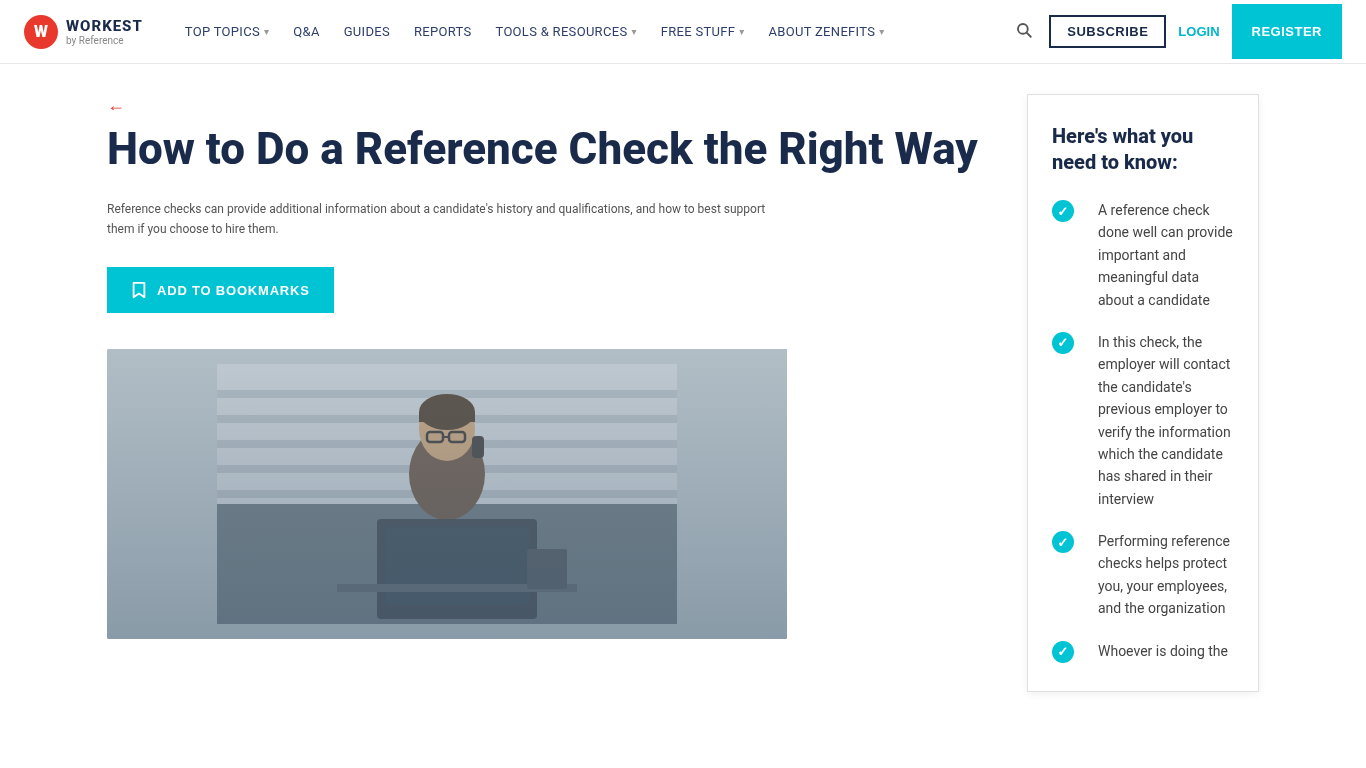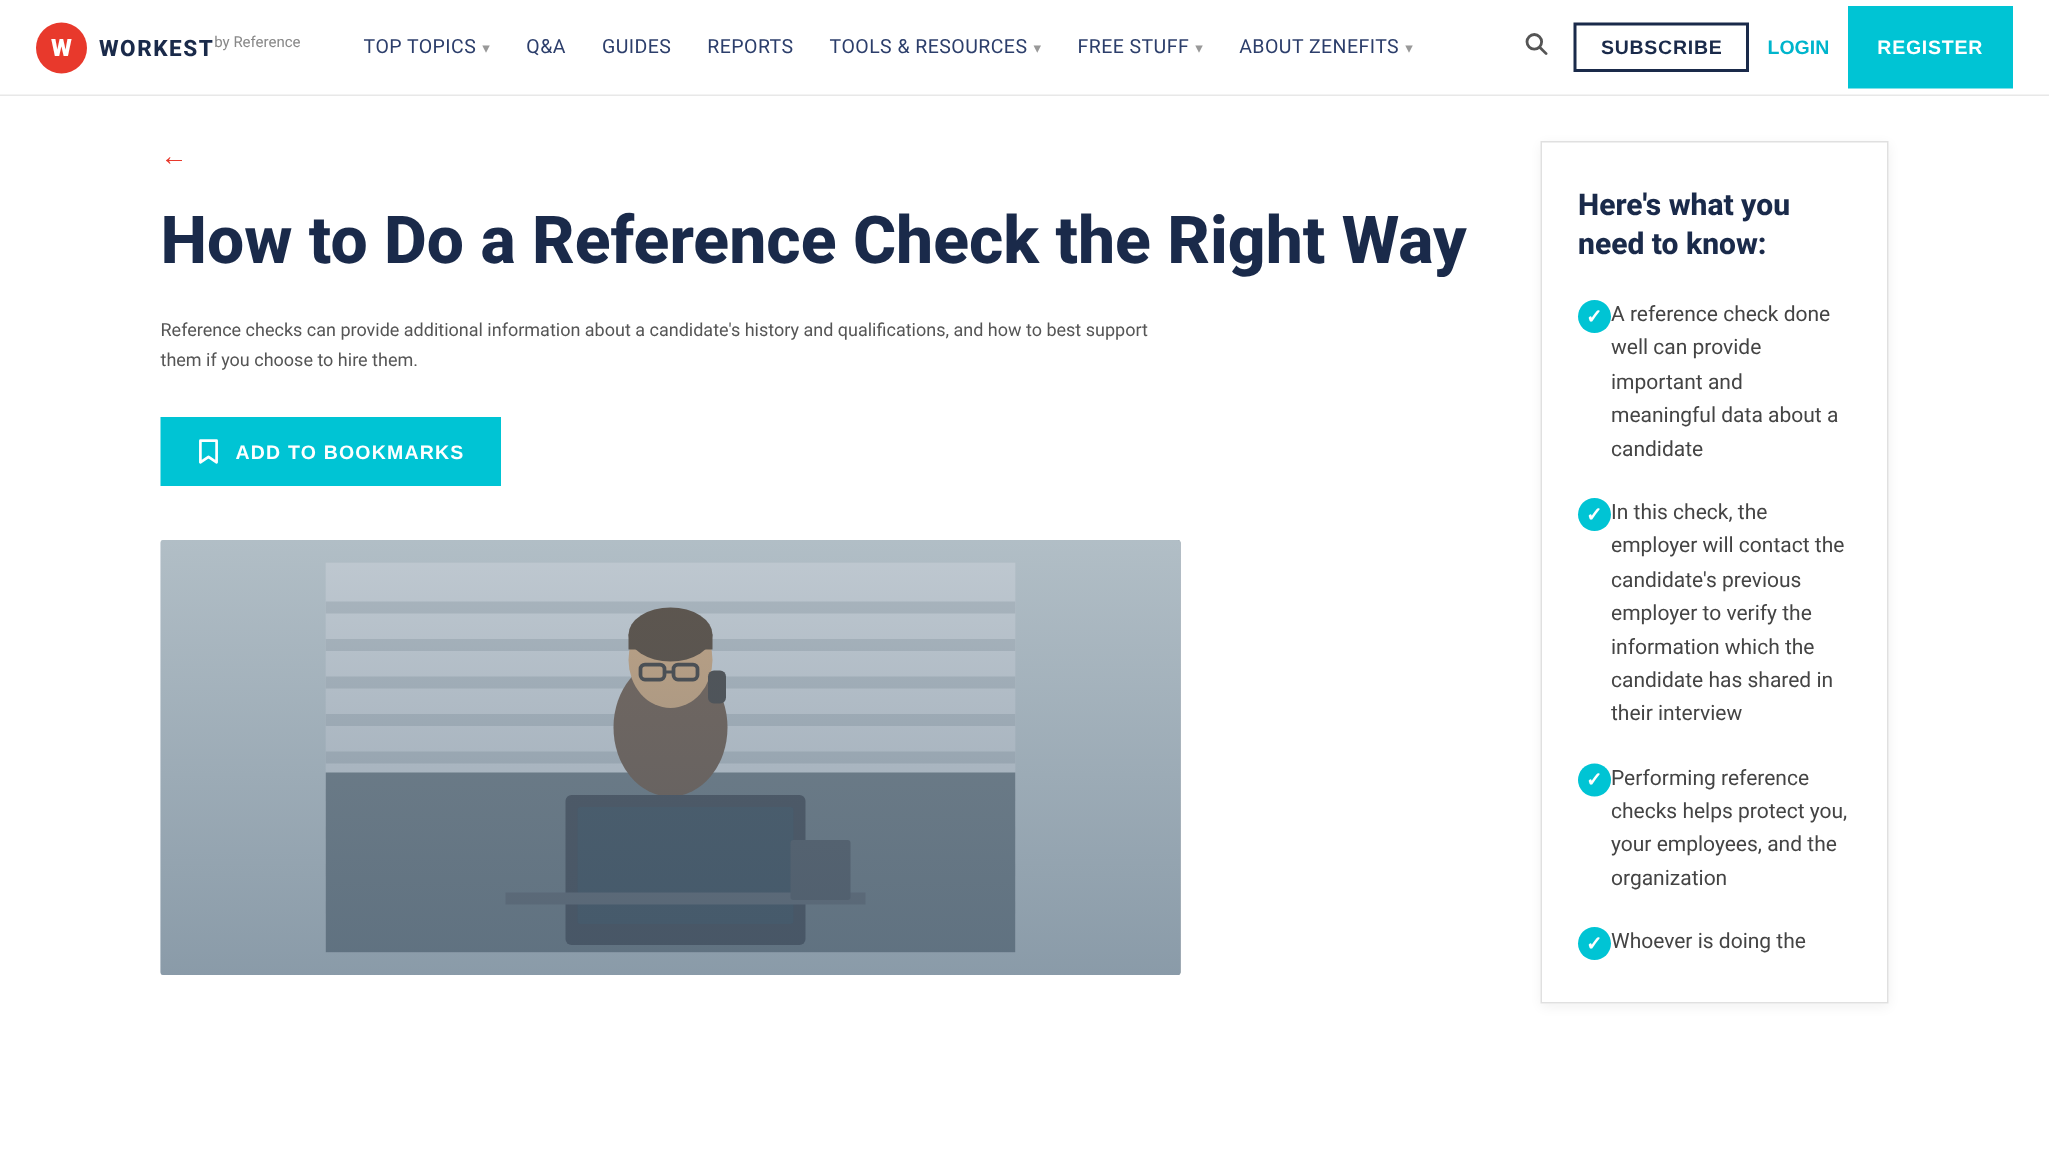--- a/index.html
+++ b/index.html
@@ -28,21 +28,21 @@
       height: 34px;
       border-radius: 50%;
       background: #e8392c;
       display: flex;
       align-items: center;
       justify-content: center;
       color: white;
       font-weight: 900;
       font-size: 16px;
     }
-    .logo-text-area { display: flex; flex-direction: row; }
+    .logo-text-area { display: flex; flex-direction: column; }
     .logo-title { font-weight: 800; font-size: 15px; color: #1a2a4a; letter-spacing: 1px; }
     .logo-sub { font-size: 10px; color: #888; }
 
     .nav-links {
       display: flex;
       align-items: center;
       gap: 4px;
       flex: 1;
     }
     .nav-item {
@@ -125,21 +125,20 @@
       margin-bottom: 8px;
       cursor: pointer;
     }
 
     .article-title {
       font-size: 44px;
       font-weight: 800;
       color: #1a2a4a;
       line-height: 1.15;
       margin-bottom: 24px;
-      margin-top: 12px;
     }
 
     .article-intro {
       font-size: 12px;
       color: #555;
       line-height: 1.7;
       margin-bottom: 28px;
       max-width: 680px;
     }
 
@@ -209,21 +208,21 @@
 
     .checklist {
       list-style: none;
       display: flex;
       flex-direction: column;
       gap: 20px;
     }
 
     .checklist-item {
       display: flex;
-      gap: 0;
+      gap: 24px;
       align-items: flex-start;
     }
 
     .check-icon {
       width: 22px;
       height: 22px;
       border-radius: 50%;
       background: #00c4d4;
       flex-shrink: 0;
       display: flex;

